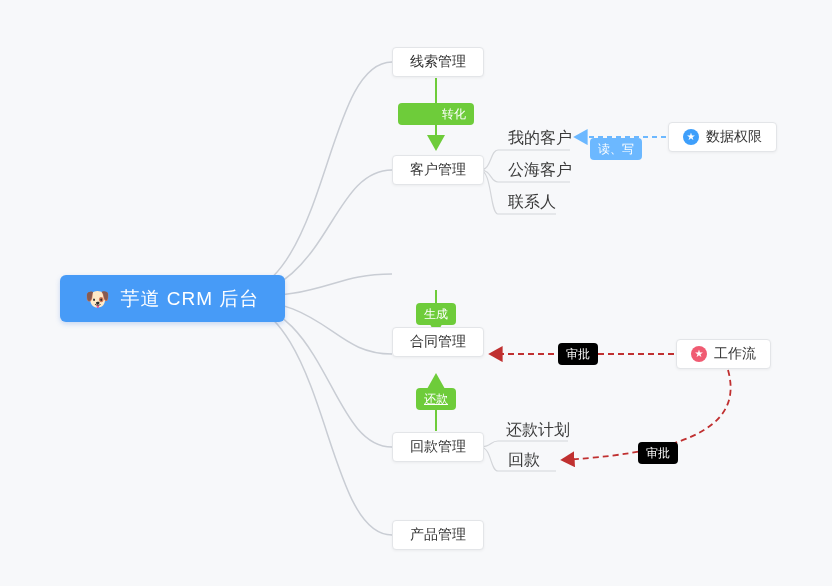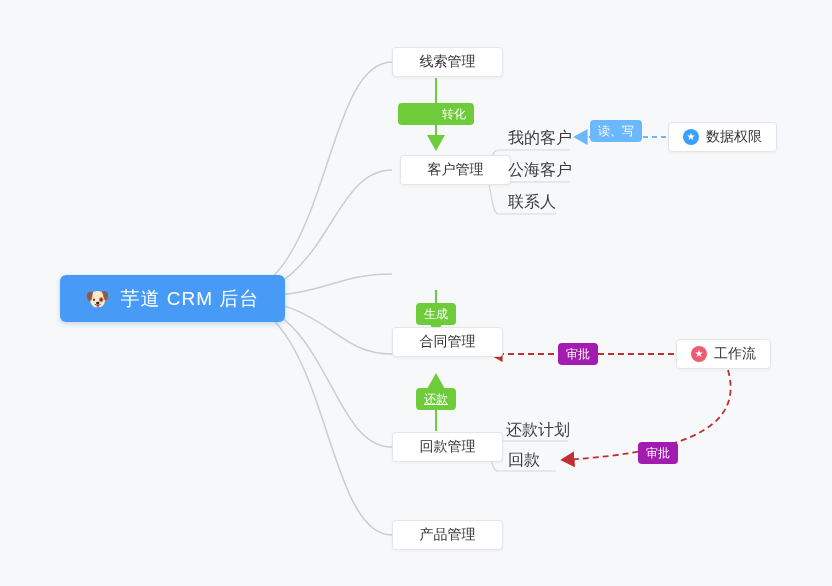--- a/index.html
+++ b/index.html
@@ -10,42 +10,42 @@
   .stage svg{position:absolute;left:0;top:0;}
   .root-node{
     position:absolute;left:60px;top:275px;width:225px;height:47px;
     background:#479bf7;border-radius:6px;color:#fff;
     display:flex;align-items:center;justify-content:center;gap:9px;
     font-size:19px;letter-spacing:1px;box-shadow:0 2px 5px rgba(60,120,220,.25);
     z-index:2;
   }
   .root-node .emoji{font-size:20px;line-height:1;}
   .node{
-    position:absolute;width:111px;height:30px;background:#fff;
+    position:absolute;width:92px;height:30px;background:#fff;
     border:1px solid #e3e5e8;border-radius:4px;
     display:flex;align-items:center;justify-content:center;
     font-size:14px;color:#333;box-shadow:0 1px 3px rgba(0,0,0,.05);
     z-index:2;box-sizing:border-box;
   }
   .node.wide{width:auto;padding:0 14px;gap:7px;}
   .star-circle{
     width:16px;height:16px;border-radius:50%;flex:0 0 16px;
     display:flex;align-items:center;justify-content:center;
     color:#fff;font-size:10px;line-height:1;
   }
   .star-blue{background:#3e9ffb;}
   .star-pink{background:#f05b72;}
   .badge{
     position:absolute;transform:translate(-50%,-50%);
     color:#fff;font-size:12px;line-height:1;padding:5px 8px;border-radius:4px;
     white-space:nowrap;z-index:3;
   }
   .badge-green{background:#6ecc3a;}
   .badge-blue{background:#6cb8ff;}
-  .badge-red{background:#a21caf;}
+  .badge-red{background:#000000;}
   .child-label{
     position:absolute;font-size:16px;color:#3a3a3a;white-space:nowrap;z-index:2;
   }
 </style>
 </head>
 <body>
 
 <div class="stage">
 
   <svg width="832" height="586">
@@ -96,21 +96,21 @@
   </svg>
 
   <div class="root-node">
     <span class="emoji">🐶</span>
     <span>芋道 CRM 后台</span>
   </div>
 
   <div class="node" style="left:392px;top:47px;">
       <span>线索管理</span>
     </div>
-  <div class="node" style="left:400px;top:155px;">
+  <div class="node" style="left:392px;top:155px;">
       <span>客户管理</span>
     </div>
   <div class="node" style="left:392px;top:327px;">
       <span>合同管理</span>
     </div>
   <div class="node" style="left:392px;top:520px;">
       <span>产品管理</span>
     </div>
   <div class="node" style="left:392px;top:432px;">
       <span>回款管理</span>
@@ -132,17 +132,17 @@
   <div class="child-label" style="left:508px;top:128px;">我的客户</div>
   <div class="child-label" style="left:508px;top:160px;">公海客户</div>
   <div class="child-label" style="left:508px;top:192px;">联系人</div>
 
   <div class="child-label" style="left:506px;top:420px;">还款计划</div>
   <div class="child-label" style="left:508px;top:450px;text-align:center;">回款</div>
 
   <div class="badge badge-green" style="left:436px;top:114px;padding-left:44px;">转化</div>
   <div class="badge badge-green" style="left:436px;top:314px;">生成</div>
   <div class="badge badge-green" style="left:436px;top:399px;text-decoration:underline;">还款</div>
-  <div class="badge badge-blue" style="left:616px;top:131px;">读、写</div>
+  <div class="badge badge-blue" style="left:616px;top:149px;">读、写</div>
   <div class="badge badge-red" style="left:578px;top:354px;">审批</div>
   <div class="badge badge-red" style="left:658px;top:453px;">审批</div>
 
 </div>
 
 </body></html>

